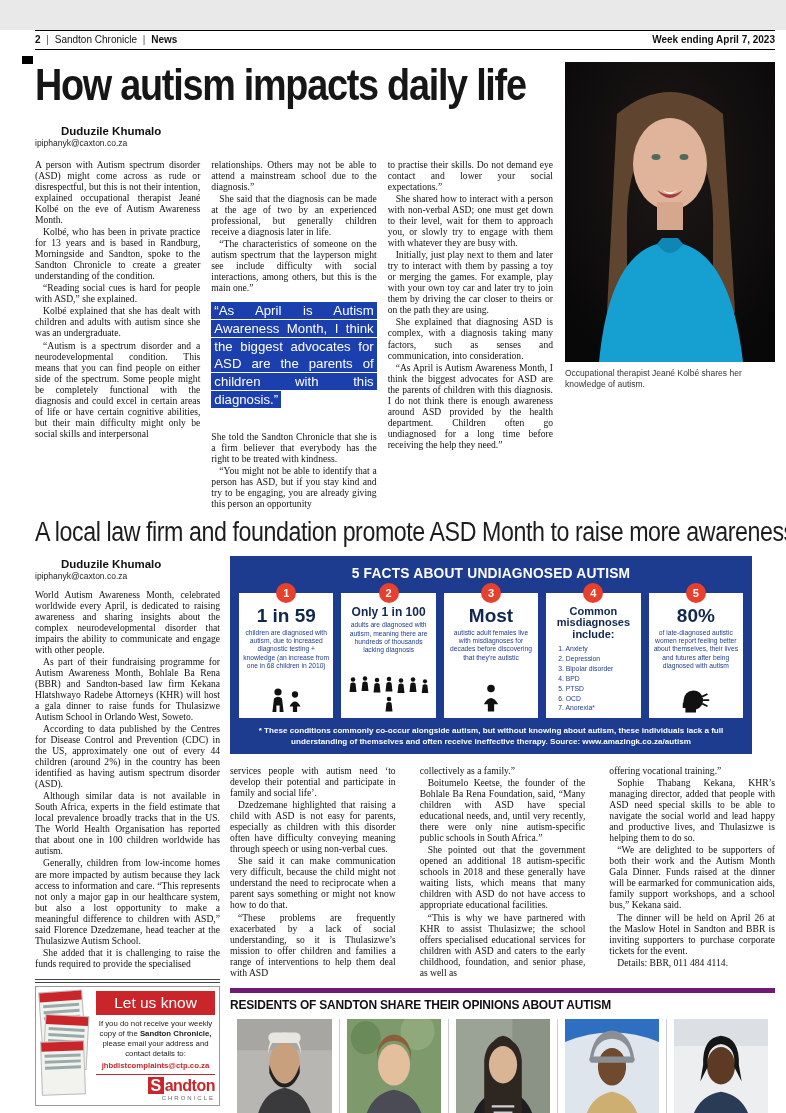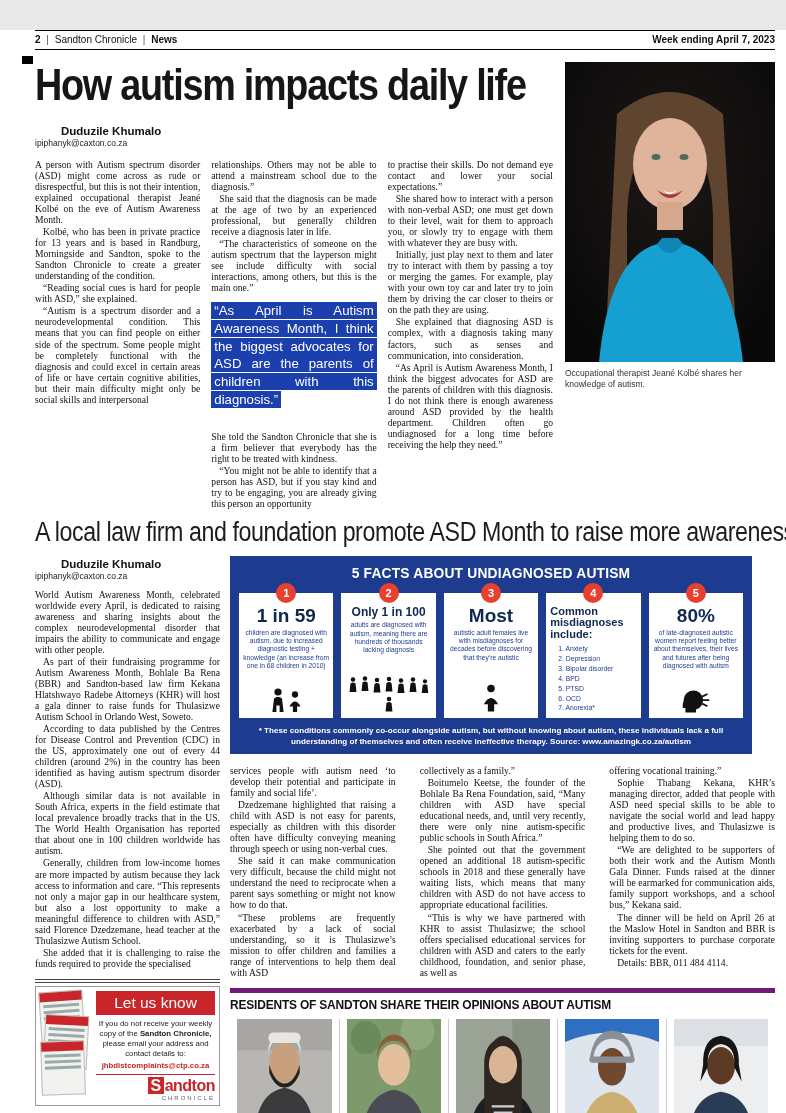--- a/index.html
+++ b/index.html
@@ -50,21 +50,21 @@
   
   .infographic { background:#1d3c8f; padding:8px 9px 6px; width:522px; }
   .ig-title { color:#fff; font-weight:bold; font-size:15px; text-align:center; letter-spacing:.2px;
               transform:scaleX(.92); margin-bottom:4px; }
   .ig-cards { display:flex; gap:8px; margin-top:12px; }
   .fact-card { position:relative; background:#fff; flex:1; min-height:122px; padding:13px 4px 5px;
                display:flex; flex-direction:column; align-items:center; }
   .fact-num { position:absolute; top:-10px; left:50%; transform:translateX(-50%);
               width:20px; height:20px; border-radius:50%; background:#e8402e; color:#fff;
               font-weight:bold; font-size:11px; display:flex; align-items:center; justify-content:center; }
-  .fact-headline { font-weight:bold; color:#10284f; text-align:left; line-height:1.05; }
+  .fact-headline { font-weight:bold; color:#10284f; text-align:center; line-height:1.05; }
   .fh-xl { font-size:19px; } .fh-md { font-size:12px; } .fh-sm { font-size:11px; }
   .fact-text { font-size:6.7px; color:#1d3c8f; text-align:center; line-height:1.25; margin-top:3px; font-weight:500; }
   .fact-list { font-size:6.8px; color:#1d3c8f; text-align:left; line-height:1.45; margin-top:4px; align-self:flex-start; padding-left:8px; }
   .fact-icon { margin-top:auto; padding-top:4px; display:flex; gap:2px; align-items:flex-end; justify-content:center; flex-wrap:wrap; }
   .fact-icon svg { display:block; }
   .ig-footnote { color:#fff; font-weight:bold; font-size:8.1px; line-height:1.35;
                  text-align:center; margin-top:8px; padding:0 6px; }
 
   .right-cols { display:flex; gap:24px; margin-top:10px; }
 
@@ -122,20 +122,21 @@
       <h1 class="headline1">How autism impacts daily life</h1>
       <div class="byline">
         <div class="byline-name">Duduzile Khumalo</div>
         <div class="byline-email">ipiphanyk@caxton.co.za</div>
       </div>
       <div class="cols3">
         <div class="ncol">
           <p>A person with Autism spectrum disorder (ASD) might come across as rude or disrespectful, but this is not their intention, explained occupational therapist Jeané Kolbé on the eve of Autism Awareness Month.</p>
           <p>Kolbé, who has been in private practice for 13 years and is based in Randburg, Morningside and Sandton, spoke to the Sandton Chronicle to create a greater understanding of the condition.</p>
           <p>“Reading social cues is hard for people with ASD,” she explained.</p>
+          <p>Kolbé explained that she has dealt with children and adults with autism since she was an undergraduate.</p>
           <p>“Autism is a spectrum disorder and a neurodevelopmental condition. This means that you can find people on either side of the spectrum. Some people might be completely functional with the diagnosis and could excel in certain areas of life or have certain cognitive abilities, but their main difficulty might only be social skills and interpersonal</p>
         </div>
         <div class="ncol">
           <p>relationships. Others may not be able to attend a mainstream school due to the diagnosis.”</p>
           <p>She said that the diagnosis can be made at the age of two by an experienced professional, but generally children receive a diagnosis later in life.</p>
           <p>“The characteristics of someone on the autism spectrum that the layperson might see include difficulty with social interactions, among others, but this is the main one.”</p>
           <div class="pullquote"><span>“As April is Autism Awareness Month, I think the biggest advocates for ASD are the parents of children with this diagnosis.”</span></div>
           <p>She told the Sandton Chronicle that she is a firm believer that everybody has the right to be treated with kindness.</p>
           <p>“You might not be able to identify that a person has ASD, but if you stay kind and try to be engaging, you are already giving this person an opportunity</p>
         </div>

